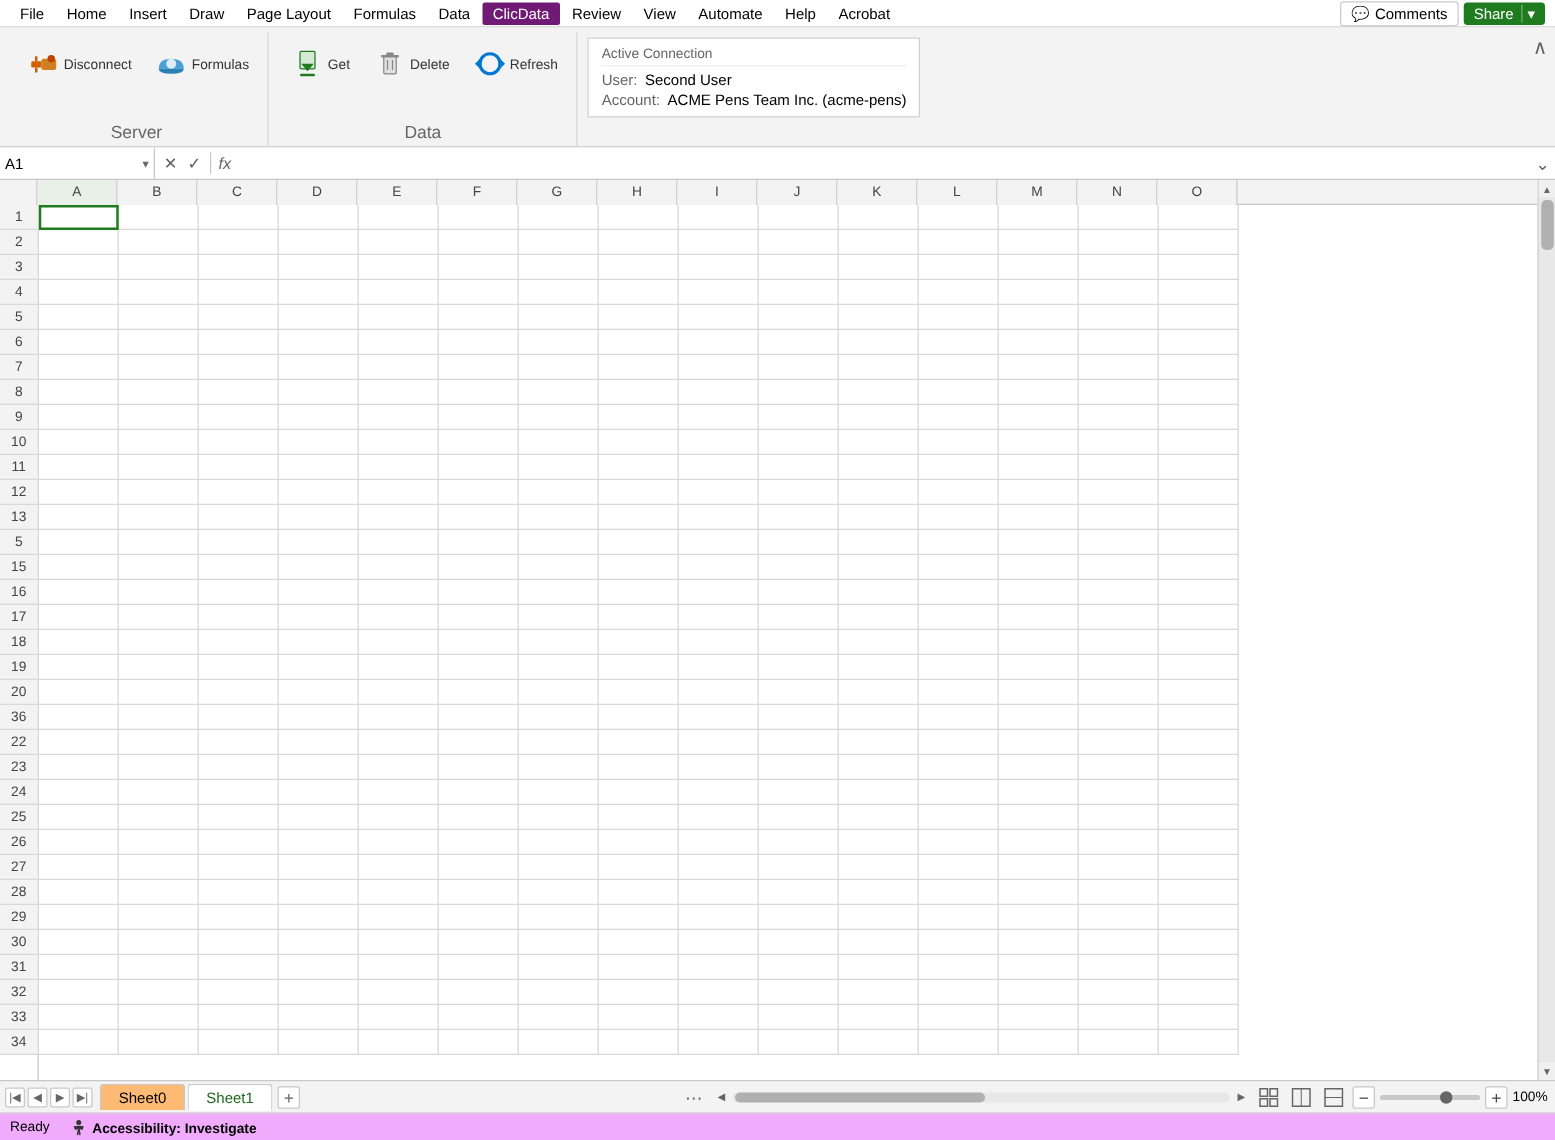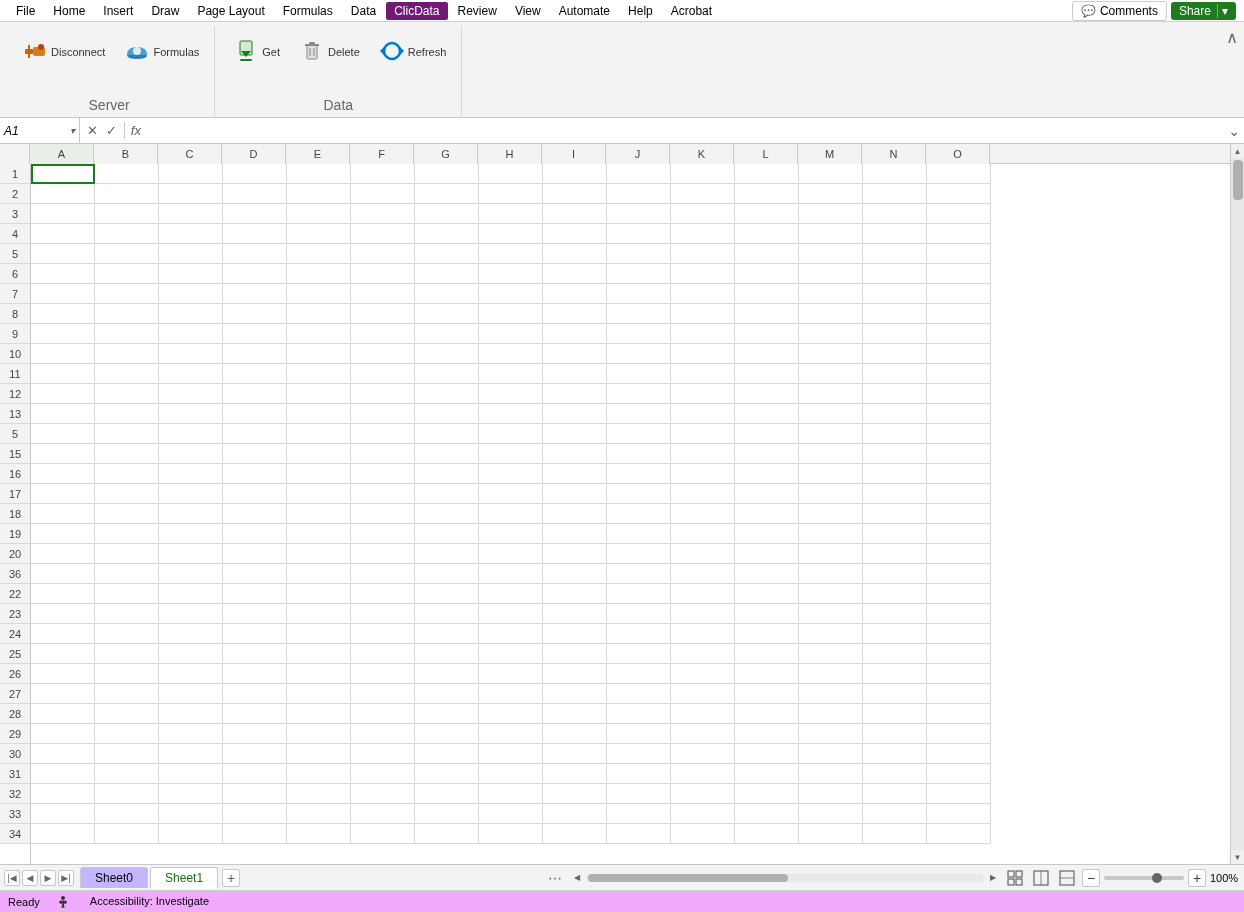--- a/index.html
+++ b/index.html
@@ -144,26 +144,25 @@
     .formula-bar {
       display: flex;
       align-items: center;
       border-bottom: 1px solid #c8c8c8;
       height: 26px;
       background: #fff;
     }
     .name-box {
       display: flex;
       align-items: center;
-      width: 80px;
+      width: 124px;
       border-right: 1px solid #c8c8c8;
       padding: 0 4px;
       font-size: 12px;
       height: 100%;
-      font-style: italic;
     }
     .name-box-value {
       flex: 1;
       font-size: 12px;
     }
     .name-box-arrow {
       font-size: 10px;
       color: #666;
     }
     .formula-bar-actions {
@@ -352,21 +351,21 @@
       border: 1px solid #c8c8c8;
       background: #fff;
       border-radius: 2px;
     }
     .sheet-tab {
       padding: 3px 14px;
       font-size: 12px;
       cursor: pointer;
       border: 1px solid #c8c8c8;
       border-bottom: none;
-      background: #c4b5fd;
+      background: #fdba74;
       margin-right: 2px;
       border-radius: 3px 3px 0 0;
     }
     .sheet-tab.active {
       background: #fff;
       border-bottom: 1px solid #fff;
       color: #1e6b1e;
       font-weight: 500;
     }
     .sheet-add-btn {
@@ -556,20 +555,31 @@
               <polygon points="22,10 26,14 22,18" fill="#0078d4"></polygon>
               <polygon points="6,10 2,14 6,18" fill="#0078d4"></polygon>
             </svg>
           </span>
           <span class="label">Refresh</span>
         </button>
       </div>
       <div class="ribbon-group-label">Data</div>
     </div>
 
+    <div style="display:flex; flex-direction:column; padding: 6px 10px; border: 1px solid #d0d0d0; margin: 4px 8px; background: #fff; min-width: 260px; align-self: flex-start;">
+      <div style="font-size:11px; color:#666; border-bottom:1px solid #eee; padding-bottom:3px; margin-bottom:4px;">Active Connection</div>
+      <div style="display:flex; gap:6px; font-size:12px; margin-bottom:2px;">
+        <span style="color:#666;">User:</span>
+        <span style="font-weight:500;">Second User</span>
+      </div>
+      <div style="display:flex; gap:6px; font-size:12px;">
+        <span style="color:#666;">Account:</span>
+        <span style="font-weight:500;">ACME Pens Team Inc. (acme-pens)</span>
+      </div>
+    </div>
 
     <div class="ribbon-collapse-btn">∧</div>
   </div>
 </div>
 
 <div class="formula-bar">
   <div class="name-box">
     <span class="name-box-value">A1</span>
     <span class="name-box-arrow">▾</span>
   </div>
@@ -1282,21 +1292,21 @@
         <div class="zoom-slider-thumb"></div>
       </div>
       <div class="zoom-btn">+</div>
       <span style="font-size:11px; min-width:30px;">100%</span>
     </div>
   </div>
 </div>
 
 <div class="final-status-bar">
   <span>Ready</span>
-  <div style="display:flex; align-items:flex-start; gap:20px; margin-left:16px;">
+  <div style="display:flex; align-items:flex-end; gap:4px; margin-left:16px;font-weight:bold;">
     <svg width="14" height="14" viewBox="0 0 14 14">
       <circle cx="7" cy="3" r="2" fill="#333"></circle>
       <path d="M3 6 Q7 5 11 6 L10 9 L7 8 L4 9 Z" fill="#333"></path>
       <line x1="7" y1="8" x2="6" y2="13" stroke="#333" stroke-width="1.2"></line>
       <line x1="7" y1="8" x2="8" y2="13" stroke="#333" stroke-width="1.2"></line>
     </svg>
     <span>Accessibility: Investigate</span>
   </div>
 </div>
 

